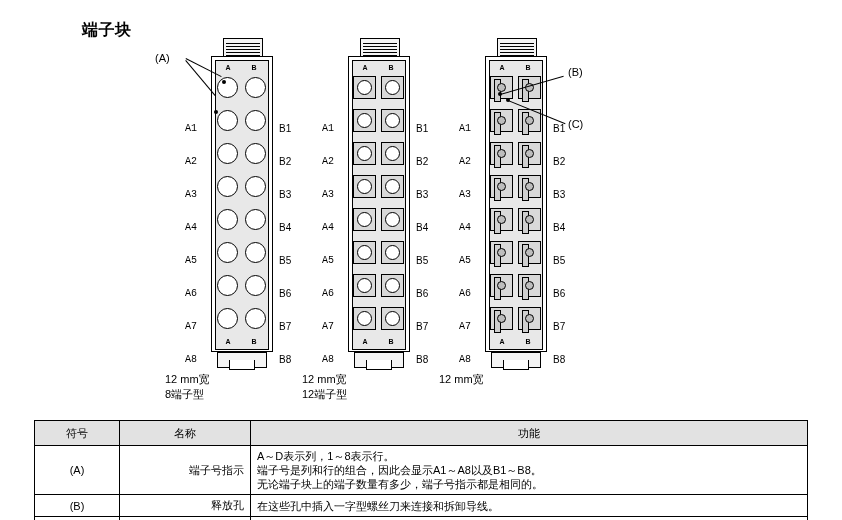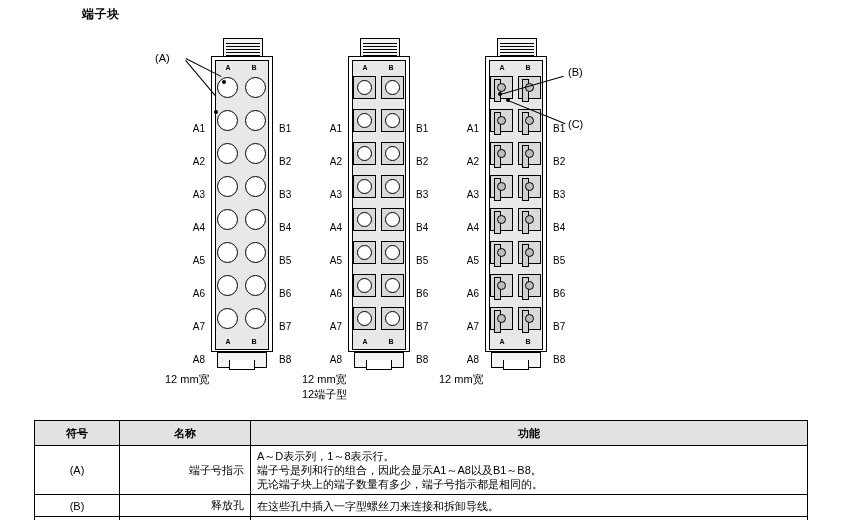--- a/index.html
+++ b/index.html
@@ -16,22 +16,22 @@
     overflow: hidden;
   }
   .page {
     position: relative;
     width: 842px;
     height: 520px;
   }
   .section-title {
     position: absolute;
     left: 34px;
-    top: 6px;
-    font-size: 12px;
+    top: 20px;
+    font-size: 16px;
     font-weight: bold;
     letter-spacing: 0.5px;
     padding-left: 48px;
   }
 
   
   .figure {
     position: absolute;
     left: 0;
     top: 24px;
@@ -225,21 +225,22 @@
   }
 
   
   .rlabel {
     position: absolute;
     font-size: 10px;
     width: 20px;
   }
   .rlabel.left {
     left: 40px;
-    text-align: right;
+    text-align: left;
+    font-family: Liberation Mono, monospace;
   }
   .rlabel.right {
     left: 134px;
     text-align: left;
   }
 
   
   .caption {
     position: absolute;
     left: 20px;
@@ -279,21 +280,21 @@
     font-size: 11px;
   }
   table.legend th, table.legend td {
     border: 1px solid #000;
     padding: 3px 6px;
     vertical-align: middle;
   }
   table.legend thead th {
     background: #e2e2e2;
     text-align: center;
-    font-weight: bold;
+    font-weight: normal;
     height: 18px;
   }
   td.sym {
     width: 72px;
     text-align: center;
   }
   td.nm {
     width: 118px;
     text-align: right;
     padding-left: 10px;
@@ -413,20 +414,21 @@
       <div class="rlabel right" style="top:132px">B2</div>
       <div class="rlabel right" style="top:165px">B3</div>
       <div class="rlabel right" style="top:198px">B4</div>
       <div class="rlabel right" style="top:231px">B5</div>
       <div class="rlabel right" style="top:264px">B6</div>
       <div class="rlabel right" style="top:297px">B7</div>
       <div class="rlabel right" style="top:330px">B8</div>
 
       <div class="caption">
         <div>12 mm宽</div>
+        <div>8端子型</div>
       </div>
     </div>
 
     <div class="unit unit-2">
       <div class="block">
         <div class="blk-top"></div>
         <div class="blk-top-lines">
           <i style="top:2px"></i>
             <i style="top:5px"></i>
             <i style="top:8px"></i>

